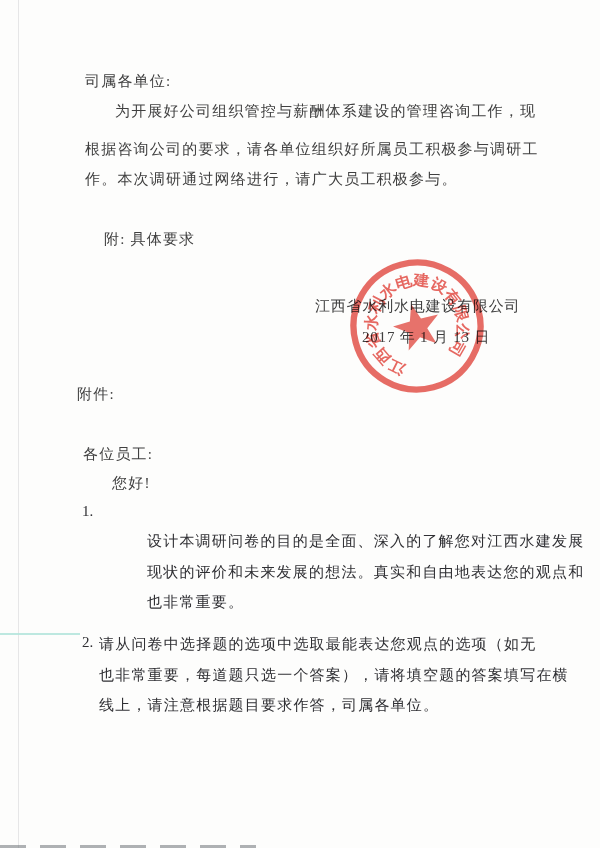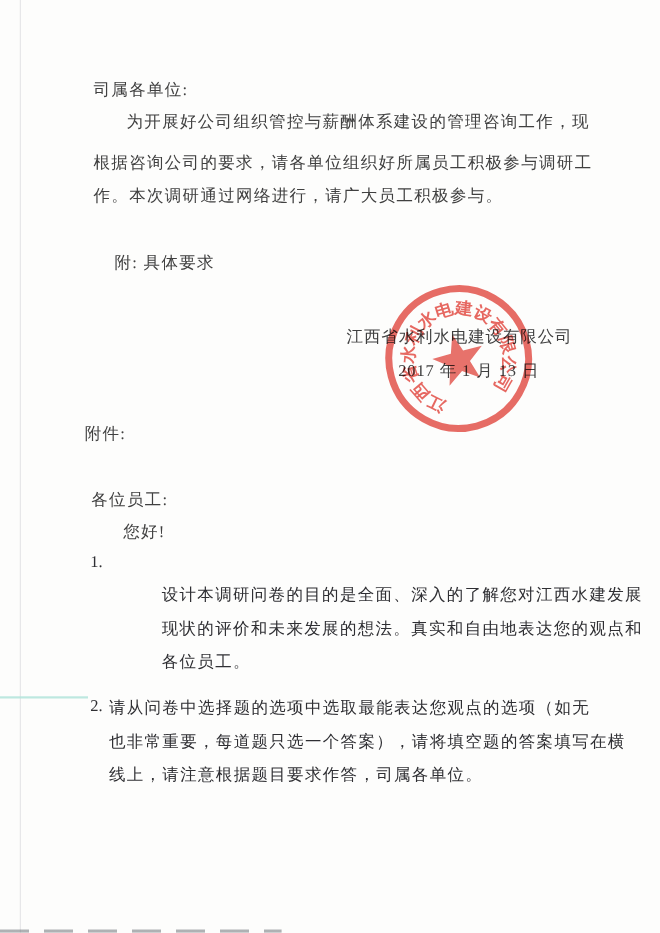--- a/index.html
+++ b/index.html
@@ -89,21 +89,21 @@
 
   <div class="tline" style="left:77px; top:385px;">附件:</div>
 
   <div class="tline" style="left:83px; top:445px;">各位员工:</div>
   <div class="tline" style="left:112px; top:474px;">您好!</div>
 
   <div class="list-num" style="left:82px; top:503px;">1.</div>
   <div class="list-lines" style="left:99px; top:531px;margin-left:48px;">
     <div class="ll">设计本调研问卷的目的是全面、深入的了解您对江西水建发展</div>
     <div class="ll">现状的评价和未来发展的想法。真实和自由地表达您的观点和</div>
-    <div class="ll">各位员工。</div>
+    <div class="ll">也非常重要。</div>
   </div>
 
   <div class="list-num" style="left:82px; top:634px;">2.</div>
   <div class="list-lines" style="left:99px; top:634px;">
     <div class="ll">请从问卷中选择题的选项中选取最能表达您观点的选项（如无</div>
     <div class="ll">也非常重要，每道题只选一个答案），请将填空题的答案填写在横</div>
     <div class="ll">线上，请注意根据题目要求作答，司属各单位。</div>
   </div>
 
   <div class="edge-line-left"></div>

